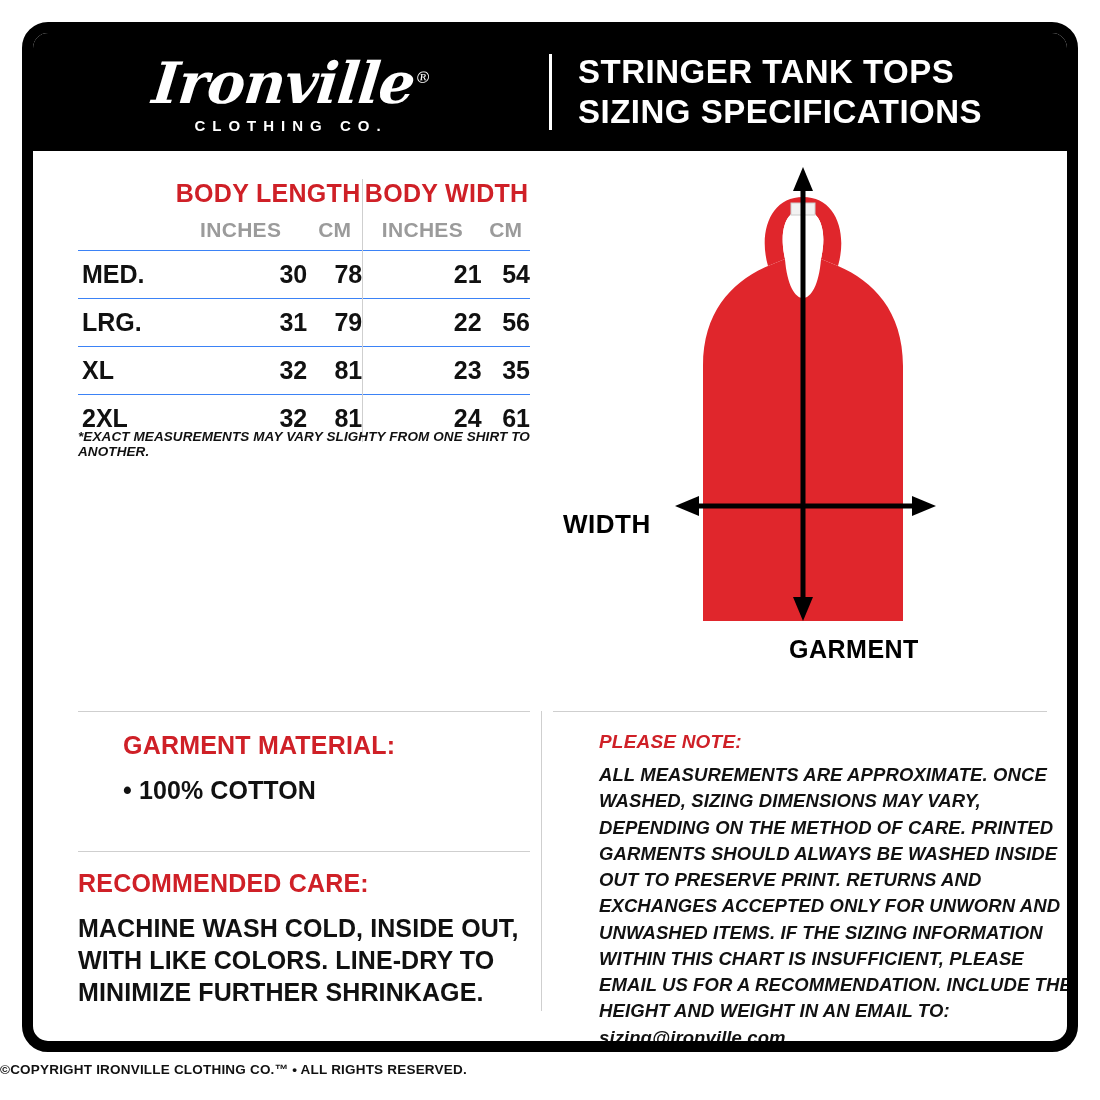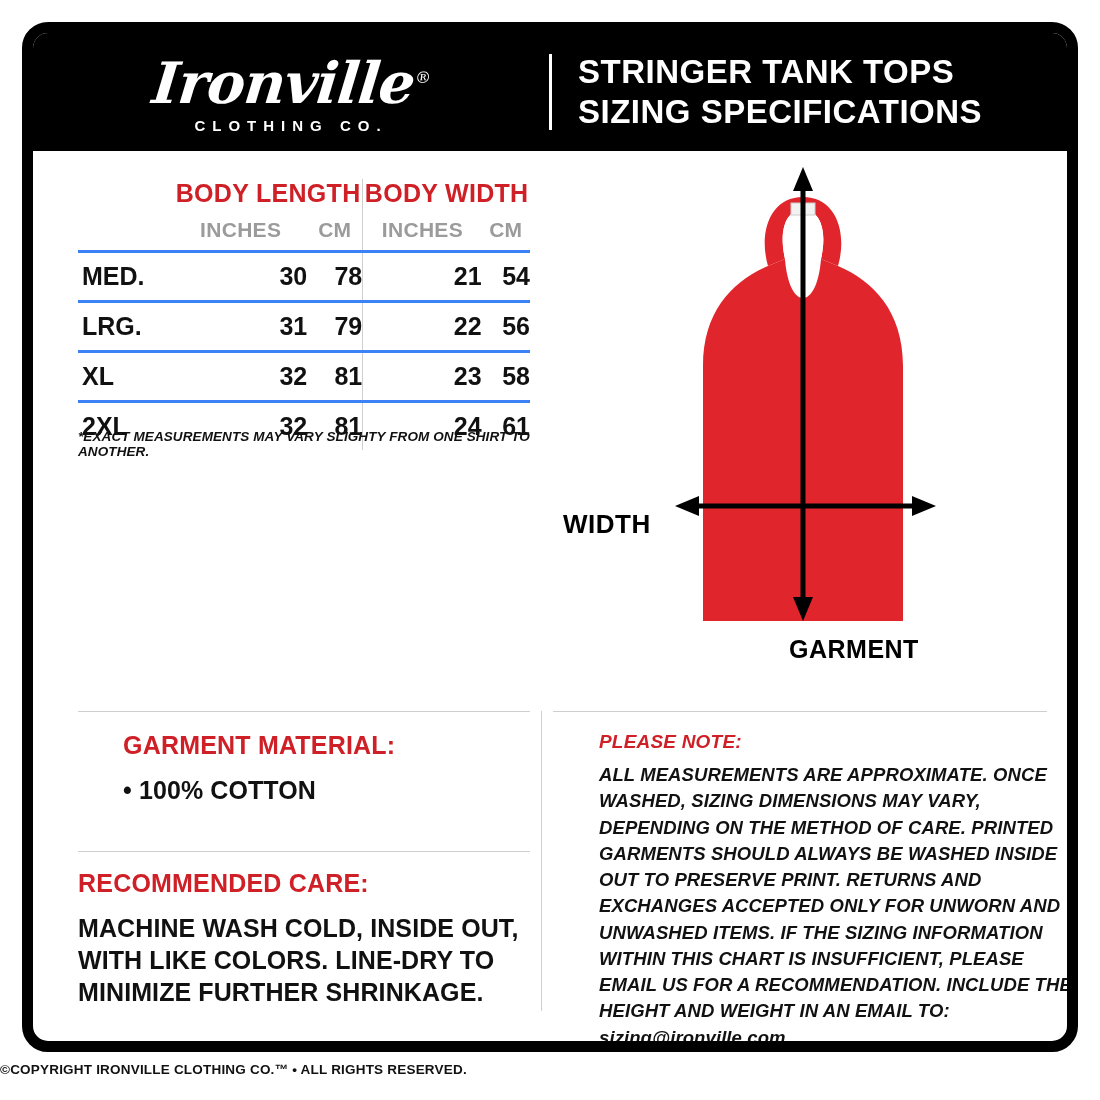--- a/index.html
+++ b/index.html
@@ -125,21 +125,21 @@
   }
   .hdr-unit {
     color: #9b9b9b;
     font-weight: bold;
     font-size: 21px;
     text-align: center;
     padding: 4px 0 8px 0 !important;
     letter-spacing: 0.3px;
   }
   .row-line td {
-    border-top: 3px solid #3b82f6;
+    border-top: 1px solid #3b82f6;
   }
   .cell-size {
     font-weight: bold;
     font-size: 25px;
     color: #111111;
     text-align: left;
     padding: 9px 0 9px 4px !important;
     width: 92px;
   }
   .cell-num {
@@ -340,21 +340,21 @@
               <td class="cell-num">31</td>
               <td class="cell-num">79</td>
               <td class="cell-num col-sep">22</td>
               <td class="cell-num">56</td>
             </tr>
             <tr class="row-line">
               <td class="cell-size">XL</td>
               <td class="cell-num">32</td>
               <td class="cell-num">81</td>
               <td class="cell-num col-sep">23</td>
-              <td class="cell-num">58</td>
+              <td class="cell-num">35</td>
             </tr>
             <tr class="row-line">
               <td class="cell-size">2XL</td>
               <td class="cell-num">32</td>
               <td class="cell-num">81</td>
               <td class="cell-num col-sep">24</td>
               <td class="cell-num">61</td>
             </tr>
           </tbody>
         </table>

